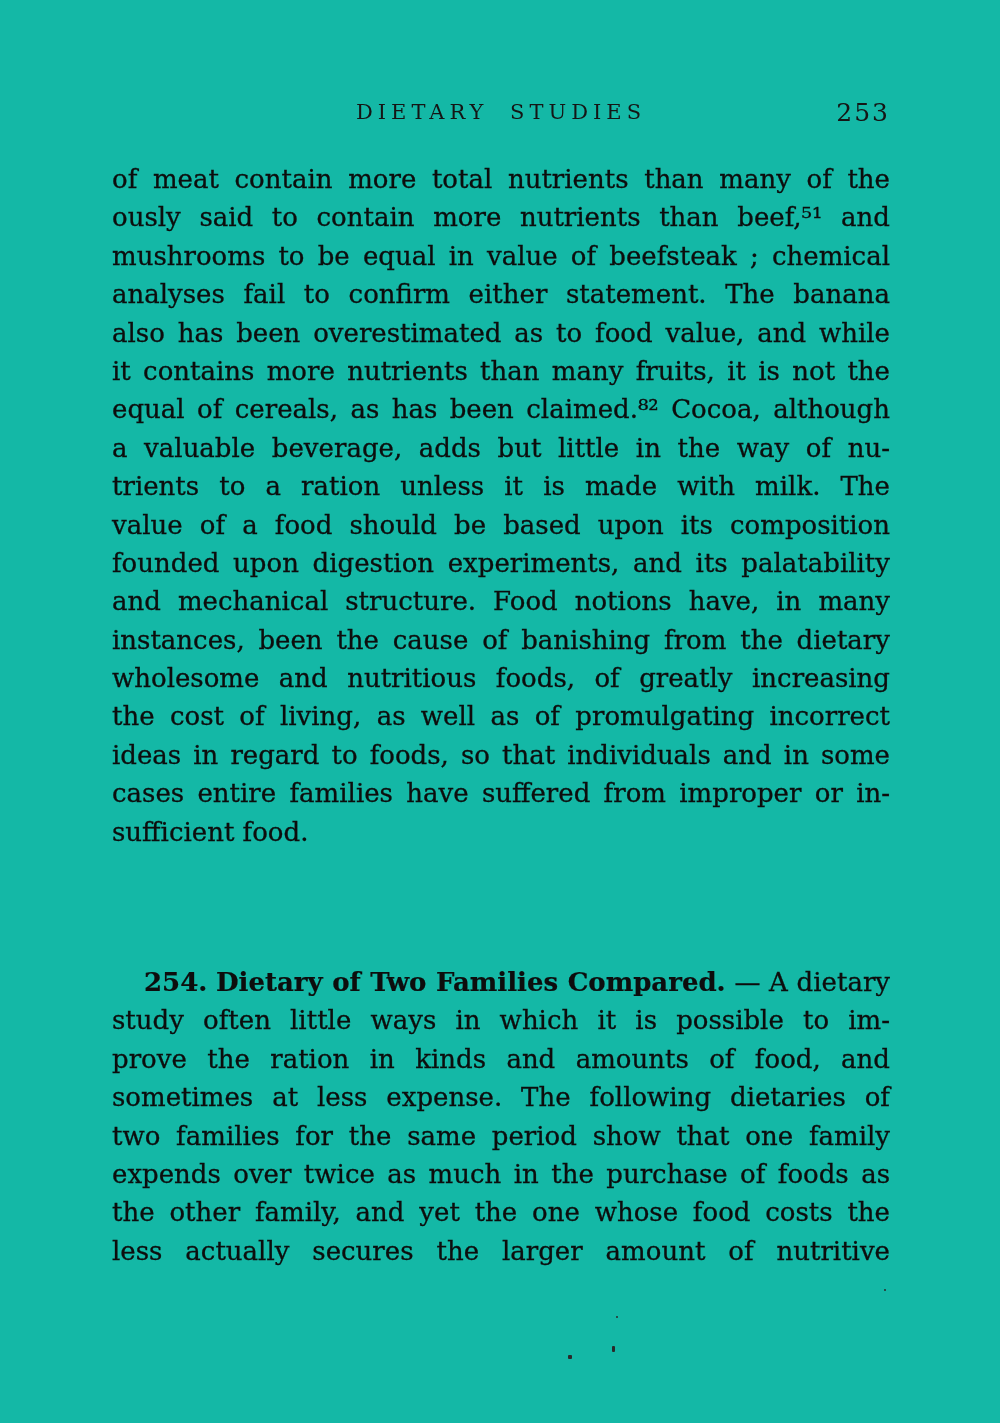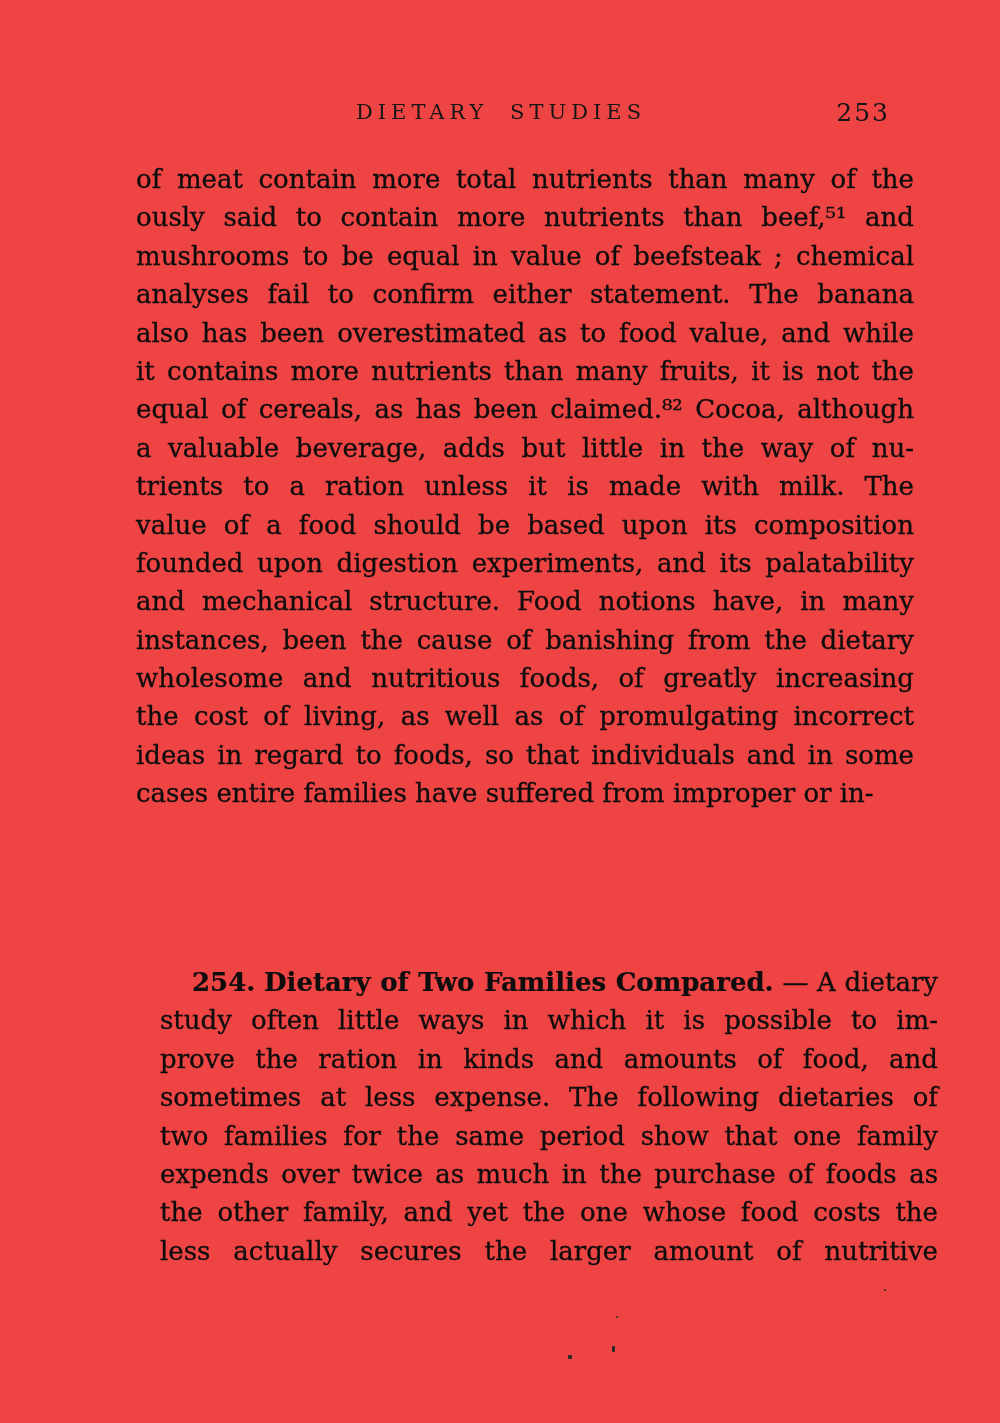--- a/index.html
+++ b/index.html
@@ -7,21 +7,21 @@
     padding: 0;
     width: 1000px;
     height: 1423px;
     background: #ffffff;
     overflow: hidden;
   }
   .page {
     position: relative;
     width: 1000px;
     height: 1423px;
-    background: #ef4444;
+    background: #14b8a6;
     color: #0d0d0d;
     font-family: "DejaVu Serif", "Liberation Serif", serif;
   }
   .page-header {
     position: absolute;
     top: 100px;
     left: 112px;
     width: 778px;
     height: 30px;
   }
@@ -44,22 +44,22 @@
   }
   .para {
     position: absolute;
     left: 112px;
     width: 778px;
     font-size: 26px;
     line-height: 38.4px;
     color: #0d0d0d;
     -webkit-text-stroke: 0.3px #0d0d0d;
   }
-  .para-1 { top: 160px; margin-left: 24px; }
-  .para-2 { top: 963px; margin-left: 48px; }
+  .para-1 { top: 160px; }
+  .para-2 { top: 963px; }
   .line {
     text-align: justify;
     text-align-last: justify;
     white-space: normal;
     height: 38.4px;
     overflow: visible;
   }
   .para-1 .line:last-child {
     text-align-last: left; 
   }
@@ -102,20 +102,21 @@
       <div class="line">a valuable beverage, adds but little in the way of nu-</div>
       <div class="line">trients to a ration unless it is made with milk. The</div>
       <div class="line">value of a food should be based upon its composition</div>
       <div class="line">founded upon digestion experiments, and its palatability</div>
       <div class="line">and mechanical structure. Food notions have, in many</div>
       <div class="line">instances, been the cause of banishing from the dietary</div>
       <div class="line">wholesome and nutritious foods, of greatly increasing</div>
       <div class="line">the cost of living, as well as of promulgating incorrect</div>
       <div class="line">ideas in regard to foods, so that individuals and in some</div>
       <div class="line">cases entire families have suffered from improper or in-</div>
+      <div class="line">sufficient food.</div>
     </div>
 
   <div class="para para-2">
     <div class="heading-line">
       <span class="bold">254.</span>
       <span class="bold">Dietary of Two Families Compared.</span>
       <span>— A dietary</span>
     </div>
     <div>
         <div class="line">study often little ways in which it is possible to im-</div>

